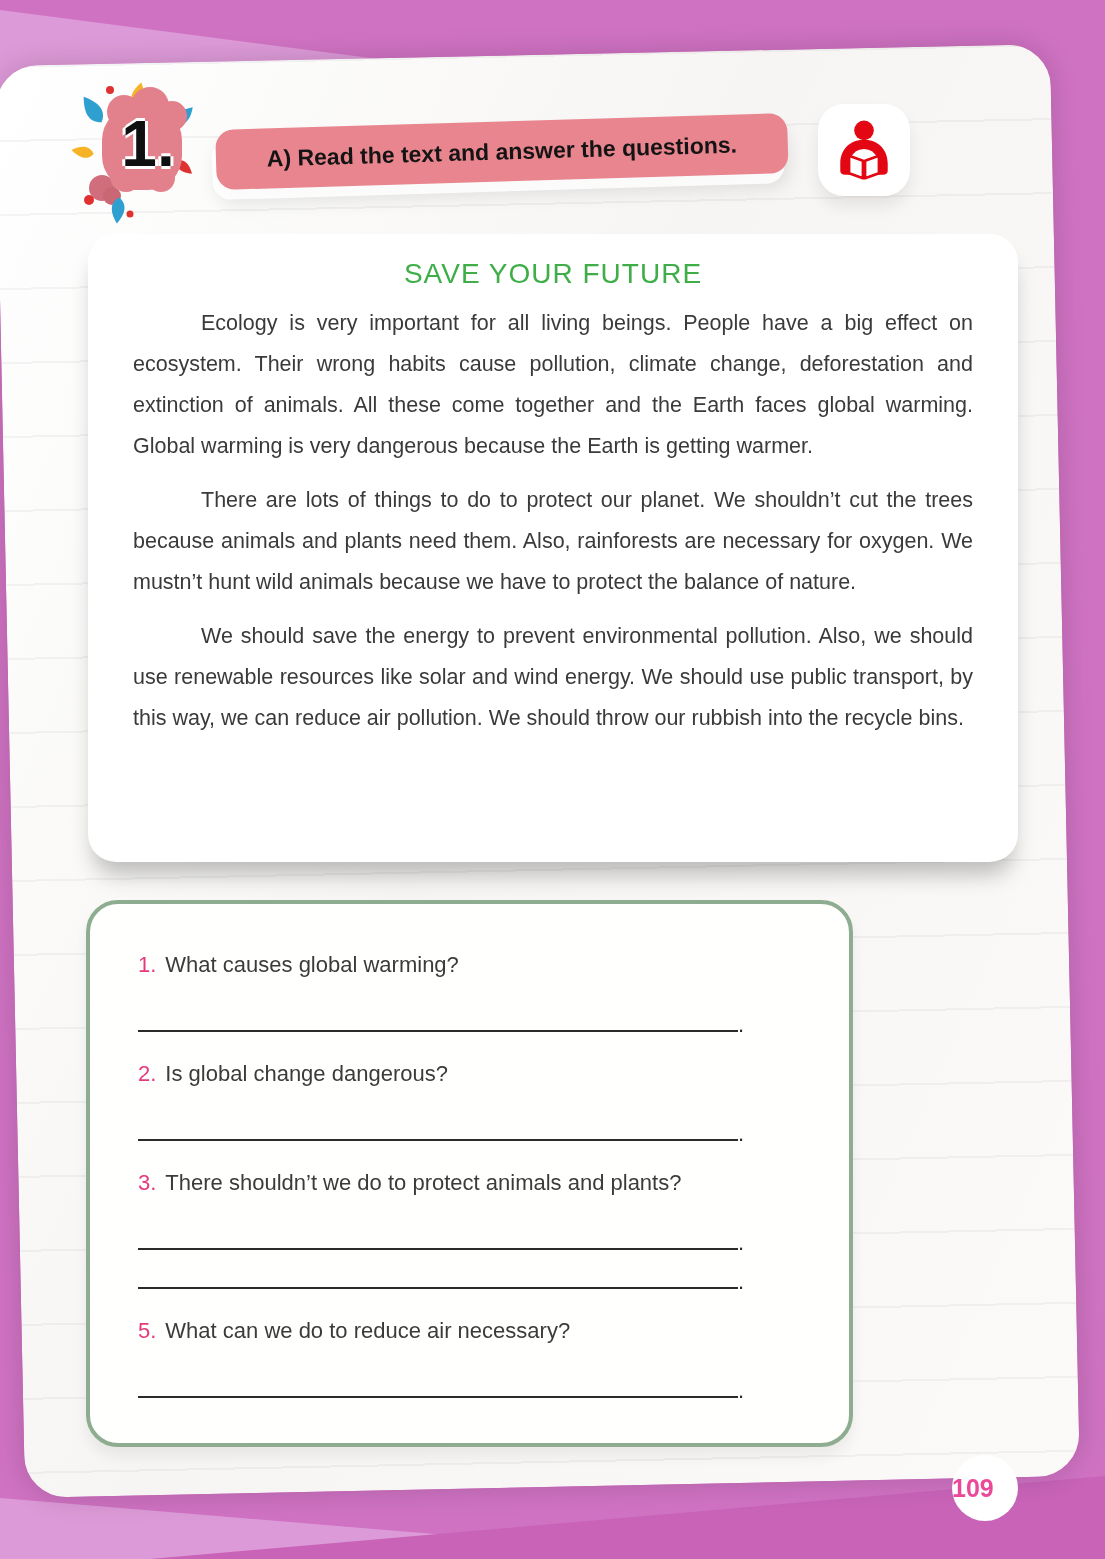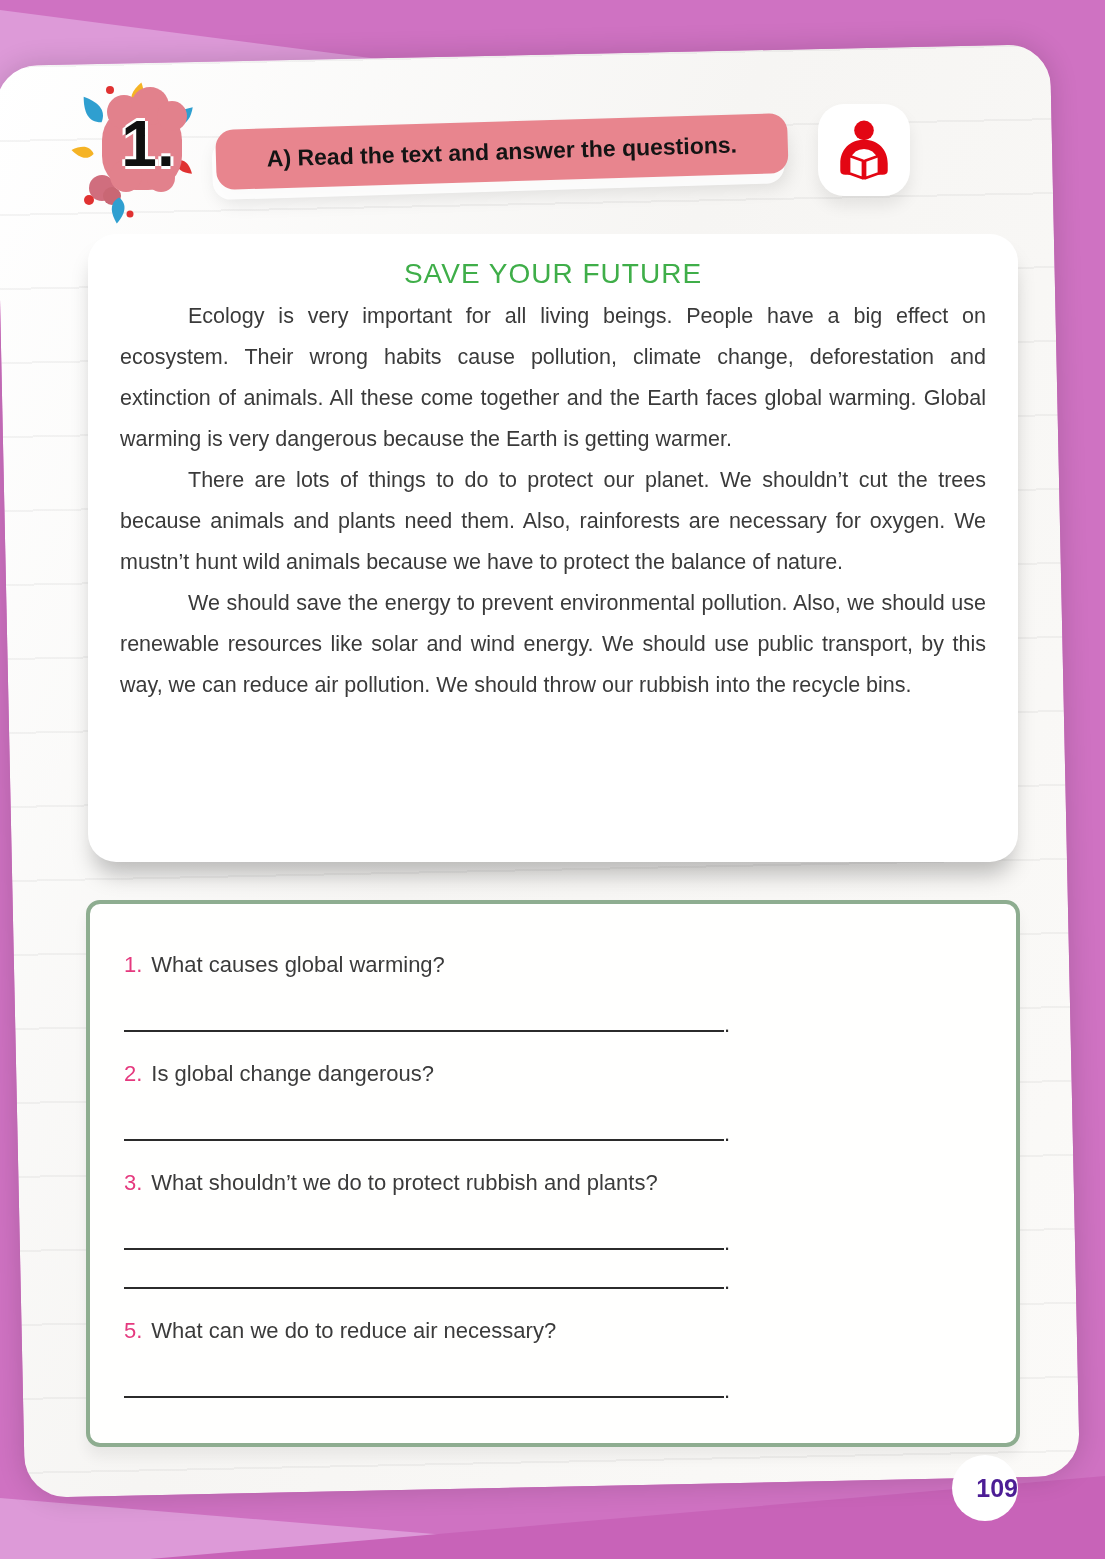--- a/index.html
+++ b/index.html
@@ -63,42 +63,42 @@
     position:absolute;left:88px;top:234px;width:930px;height:628px;z-index:3;
     background:#ffffff;border-radius:28px;
     box-shadow:0 18px 22px -6px rgba(0,0,0,0.25);
     padding:16px 32px;box-sizing:border-box;
   }
   .text-title{
     margin:8px 0 6px;text-align:center;
     font-size:28px;font-weight:400;letter-spacing:1px;color:#3fae49;
   }
   .text-card p{
-    margin:0;font-size:21.5px;line-height:41px;color:#3a3a3a;
+    margin:13px;font-size:21.5px;line-height:41px;color:#3a3a3a;
     text-align:justify;text-indent:68px;
   }
   
   .q-card{
-    position:absolute;left:86px;top:900px;width:934px;height:547px;z-index:3;
-    background:#fffffe;border:4px solid #8ead90;border-radius:14px;
+    position:absolute;left:86px;top:900px;width:767px;height:547px;z-index:3;
+    background:#fffffe;border:4px solid #8ead90;border-radius:32px;
     box-shadow:0 10px 14px rgba(0,0,0,0.06);
-    padding:48px 34px 0;box-sizing:border-box;
+    padding:48px 48px 0;box-sizing:border-box;
   }
   .q-line{margin:0 0 44px;font-size:22px;color:#3b3b3b;}
   .q-num{color:#e5397e;margin-right:9px;}
   .blank-row{margin:0 0 29px;font-size:22px;color:#2b2b2b;line-height:6px;}
   .blank{
     display:inline-block;width:600px;height:4px;vertical-align:baseline;
     border-bottom:2.5px solid #2b2b2b;
   }
   
   .page-num{
     position:absolute;left:952px;top:1455px;width:66px;height:66px;z-index:6;
     background:#ffffff;border-radius:50%;
-    font-size:25px;font-weight:700;color:#4c1d95;line-height:66px;text-align:right;
+    font-size:25px;font-weight:700;color:#ec4899;line-height:66px;text-align:left;
   }
 </style>
 </head>
 <body>
 
 <div class="wedge wedge-top"></div>
 <div class="wedge wedge-bottom"></div>
 <div class="wedge tri-bottom"></div>
 
 <div class="page"></div>
@@ -159,21 +159,21 @@
 </div>
 
 <div class="q-card">
 
   <p class="q-line"><span class="q-num">1.</span><span>What causes global warming?</span></p>
   <p class="blank-row"><span class="blank"></span><span>.</span></p>
 
   <p class="q-line"><span class="q-num">2.</span><span>Is global change dangerous?</span></p>
   <p class="blank-row"><span class="blank"></span><span>.</span></p>
 
-  <p class="q-line"><span class="q-num">3.</span><span>What shouldn’t we do to protect rubbish and plants?</span></p>
+  <p class="q-line"><span class="q-num">3.</span><span>There shouldn’t we do to protect animals and plants?</span></p>
   <p class="blank-row"><span class="blank"></span><span>.</span></p>
 
   <p class="blank-row"><span class="blank"></span><span>.</span></p>
 
   <p class="q-line"><span class="q-num">5.</span><span>What can we do to reduce air necessary?</span></p>
   <p class="blank-row"><span class="blank"></span><span>.</span></p>
 
 </div>
 
 <div class="page-num">109</div>

